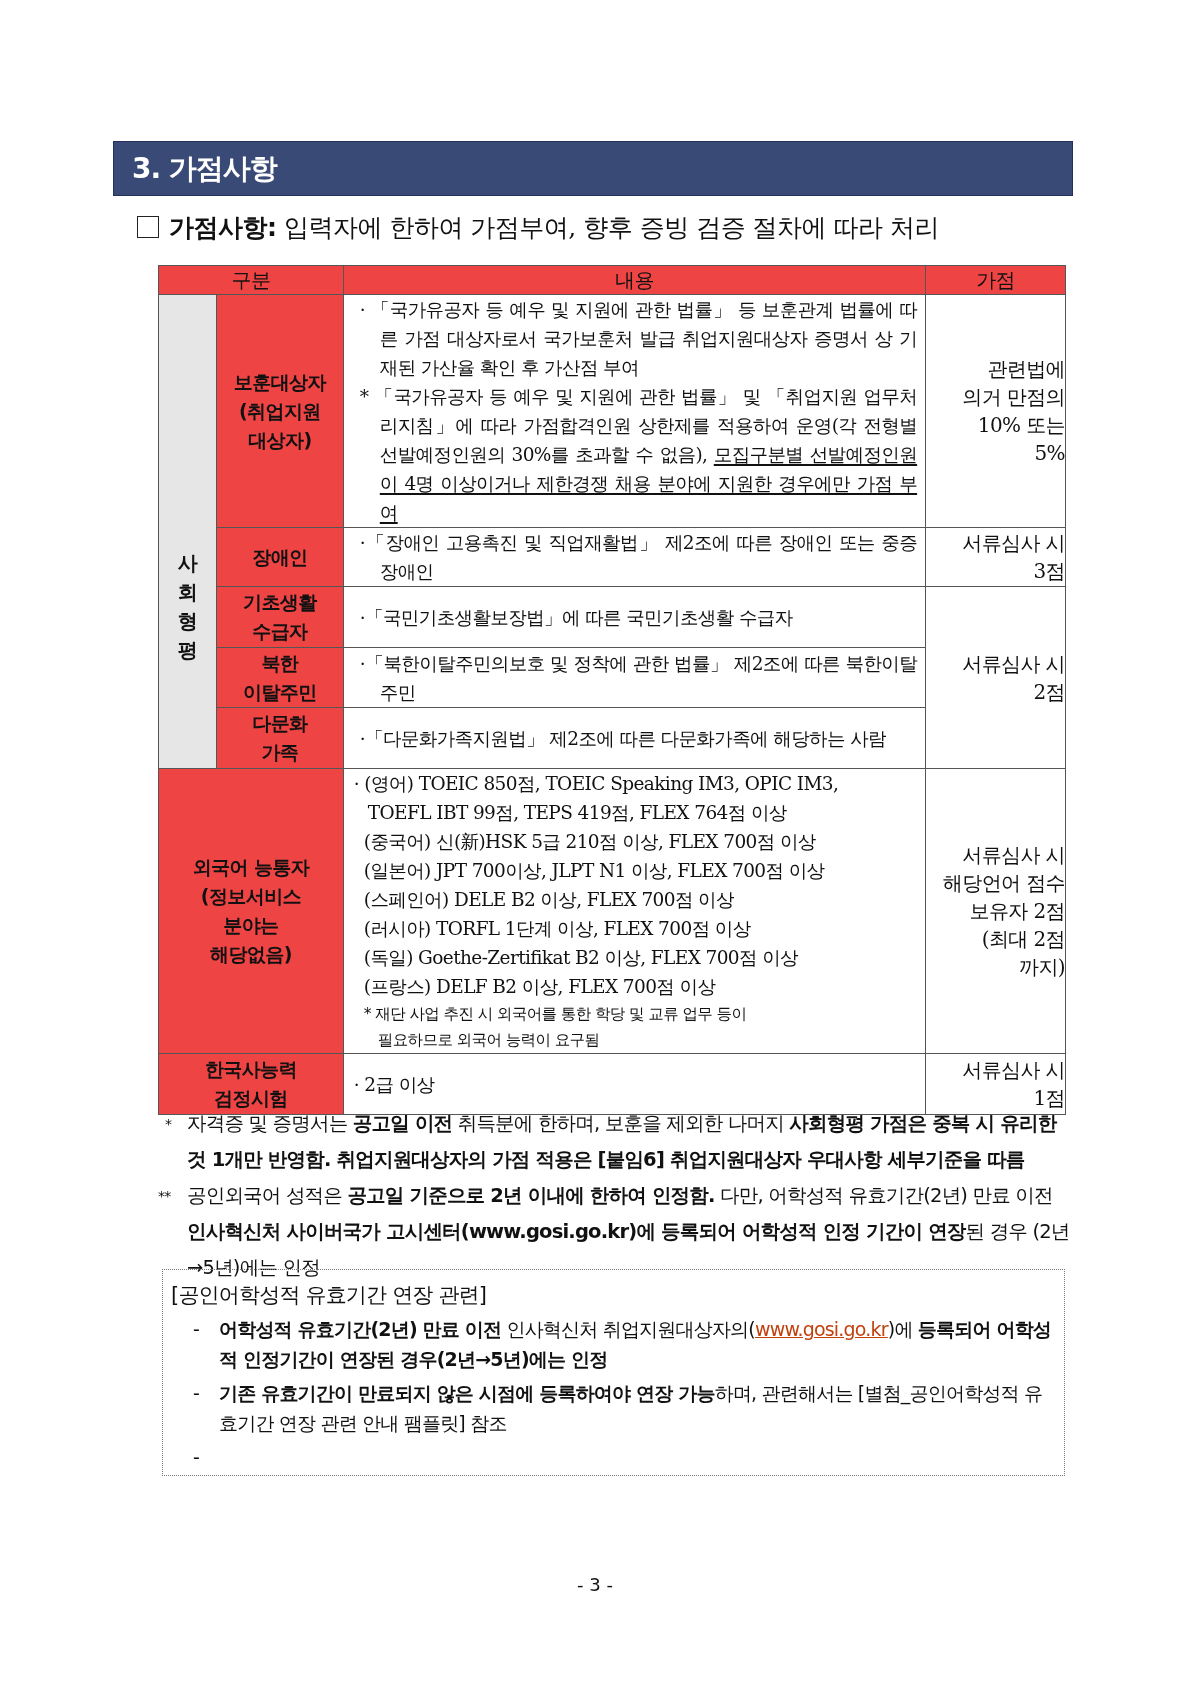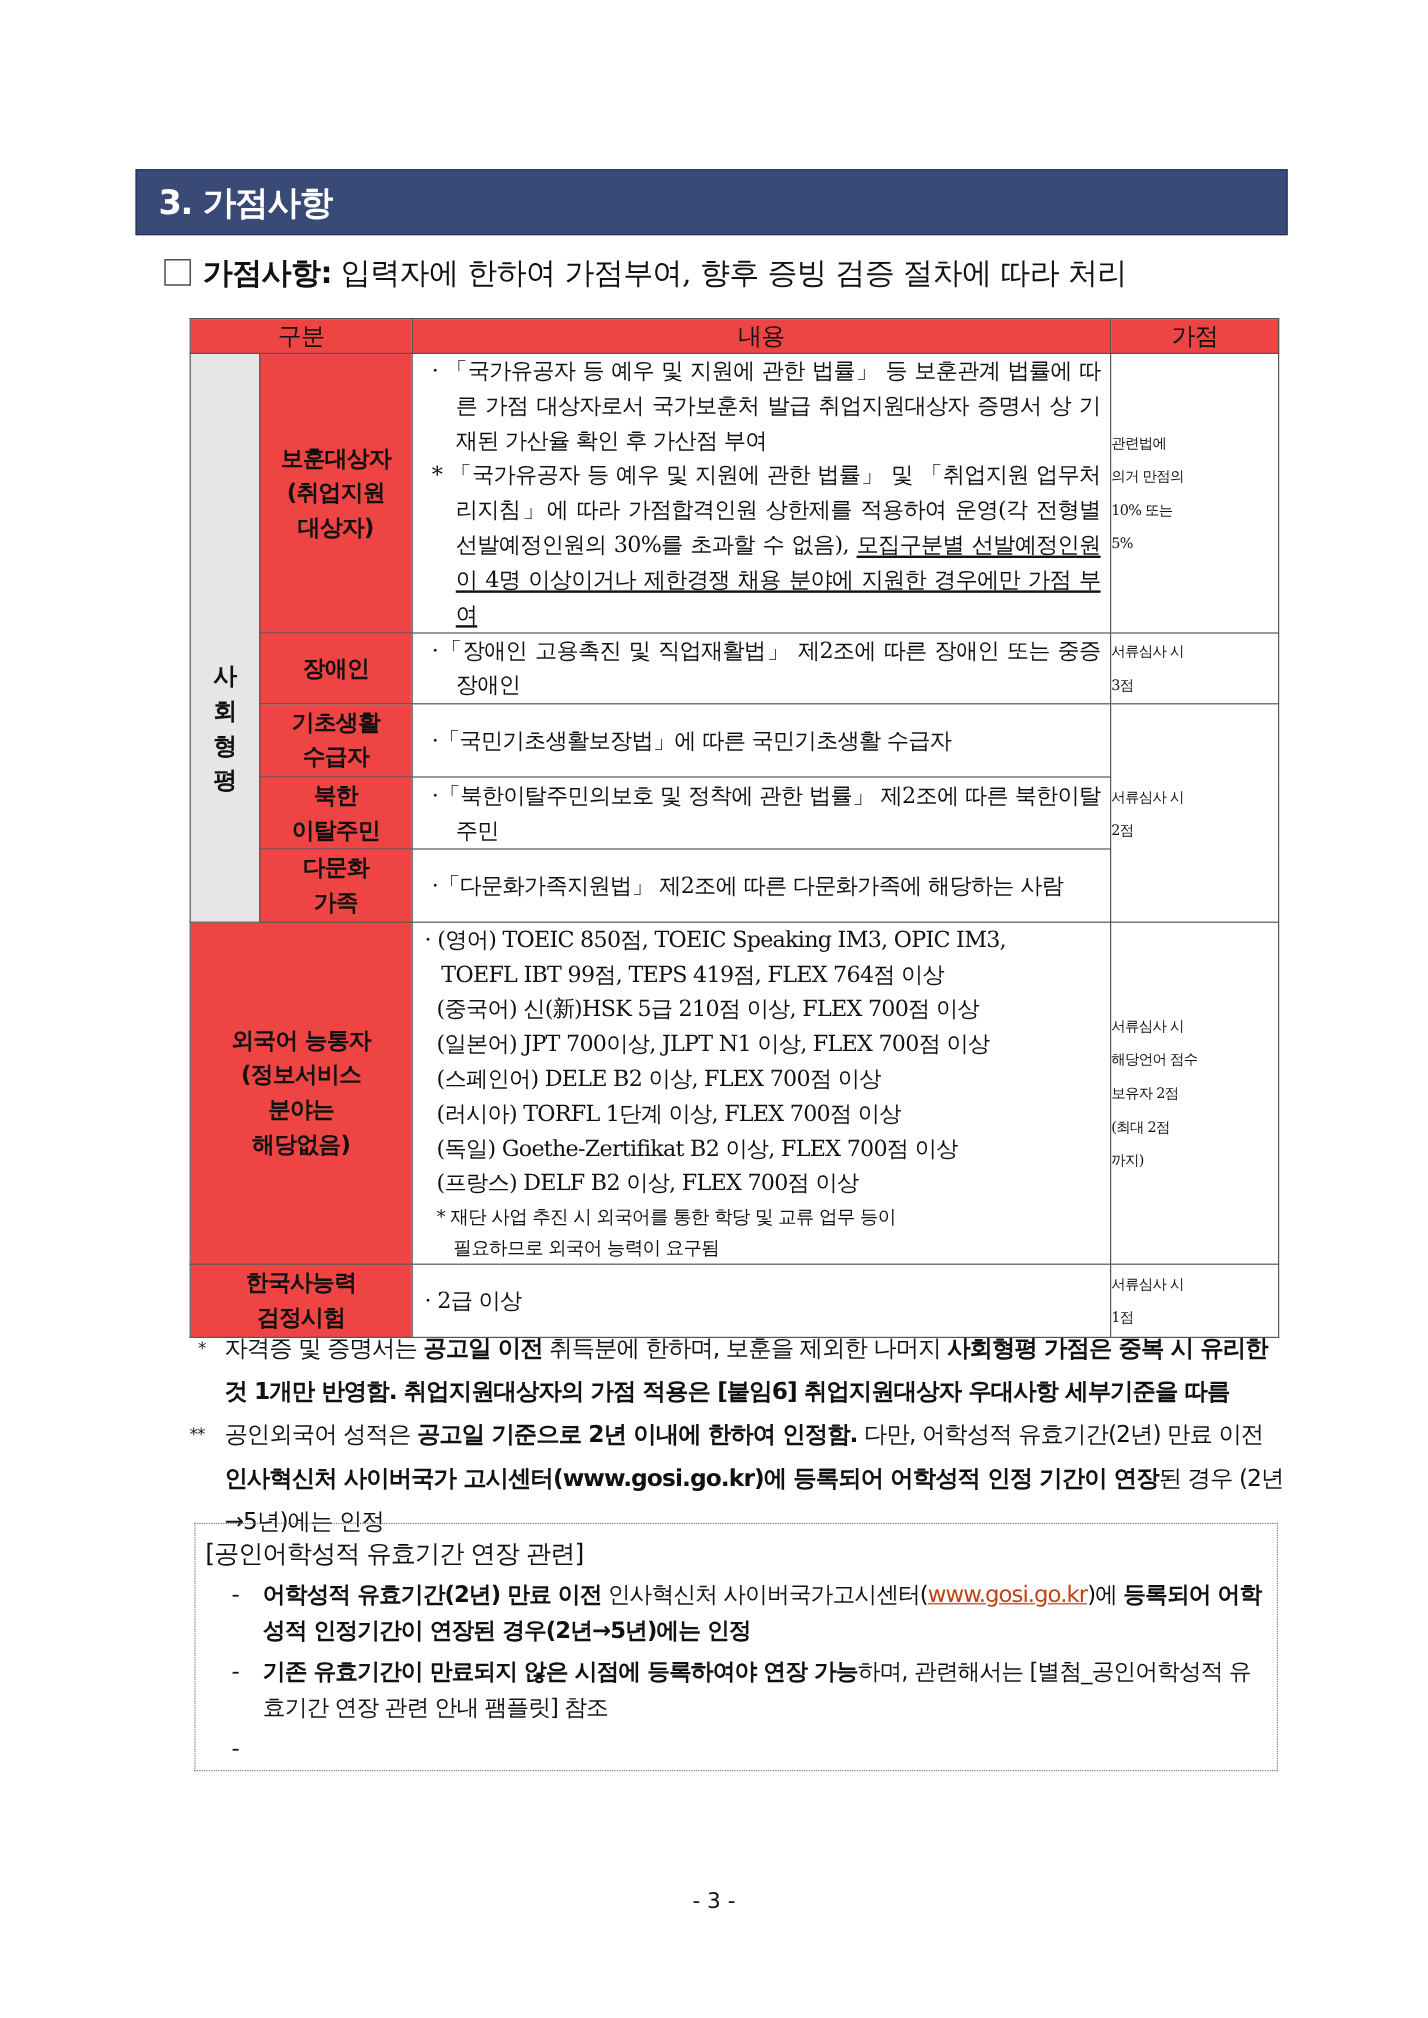--- a/index.html
+++ b/index.html
@@ -15,21 +15,21 @@
 
   table.bonus { position:absolute; left:158px; top:265px; width:908px; border-collapse:collapse;
          font-size:18.5px; letter-spacing:-0.6px; }
   table.bonus td, table.bonus th { border:1px solid #555; padding:0; vertical-align:middle; }
   table.bonus th { background:#ef4444; font-weight:normal; height:28px; font-size:20px; text-align:center; }
   td.cat { background:#ef4444; text-align:center; font-family:"DejaVu Sans","Liberation Sans",sans-serif;
          font-weight:bold; font-size:19px; line-height:29px; }
   td.vert { background:#e6e6e6; width:57px; text-align:center; font-family:"DejaVu Sans","Liberation Sans",sans-serif;
          font-weight:bold; font-size:20px; line-height:29px; }
   td.content { padding:0 8px 0 10px !important; line-height:29px; text-align:justify;margin-top:42px; }
-  td.score { text-align:left; line-height:28px; font-size:12px; width:138px; }
+  td.score { text-align:right; line-height:28px; font-size:20px; width:138px; }
   .hang { padding-left:26px; text-indent:-20px; }
   .ul { text-decoration:underline; text-decoration-thickness:1.5px; text-underline-offset:3px; }
   .small { font-size:15.5px; line-height:26px; font-family:"DejaVu Sans","Liberation Sans",sans-serif; }
   .score-small { font-size:16px; line-height:24px; }
 
   .notes { position:absolute; left:165px; top:1106px; width:905px; font-family:"DejaVu Sans","Liberation Sans",sans-serif;
          font-size:19.5px; line-height:36px; letter-spacing:-0.8px; }
   .note { position:relative; padding-left:22px; }
   .note .mark { position:absolute; left:0; top:0; font-size:14px; }
   .note.dbl { padding-left:22px; }
@@ -195,21 +195,21 @@
     <span class="mark">*</span><span>자격증 및 증명서는 </span><b>공고일 이전</b><span> 취득분에 한하며, 보훈을 제외한 나머지 </span><b>사회형평 가점은 중복 시 유리한 것 1개만 반영함. 취업지원대상자의 가점 적용은 [붙임6] 취업지원대상자 우대사항 세부기준을 따름</b>
   </div>
   <div class="note dbl">
     <span class="mark">**</span><span>공인외국어 성적은 </span><b>공고일 기준으로 2년 이내에 한하여 인정함.</b><span> 다만, 어학성적 유효기간(2년) 만료 이전 </span><b>인사혁신처 사이버국가 고시센터(www.gosi.go.kr)에 등록되어 어학성적 인정 기간이 연장</b><span>된 경우 (2년→5년)에는 인정</span>
   </div>
 </div>
 
 <div class="dotted-box">
   <div class="box-title">[공인어학성적 유효기간 연장 관련]</div>
   <div class="dash">
-    <span class="d">-</span><b>어학성적 유효기간(2년) 만료 이전</b><span> 인사혁신처 사이버국가고시센터(</span><a class="link">www.gosi.go.kr</a><span>)에 </span><b>등록되어 어학성적 인정기간이 연장된 경우(2년→5년)에는 인정</b>
+    <span class="d">-</span><b>어학성적 유효기간(2년) 만료 이전</b><span> 인사혁신처 취업지원대상자의(</span><a class="link">www.gosi.go.kr</a><span>)에 </span><b>등록되어 어학성적 인정기간이 연장된 경우(2년→5년)에는 인정</b>
   </div>
   <div class="dash">
     <span class="d">-</span><b>기존 유효기간이 만료되지 않은 시점에 등록하여야 연장 가능</b><span>하며, 관련해서는 [별첨_공인어학성적 유효기간 연장 관련 안내 팸플릿] 참조</span>
   </div>
   <div class="dash">
     <span class="d">-</span>
   </div>
 </div>
 
 <div class="page-number">- 3 -</div>

